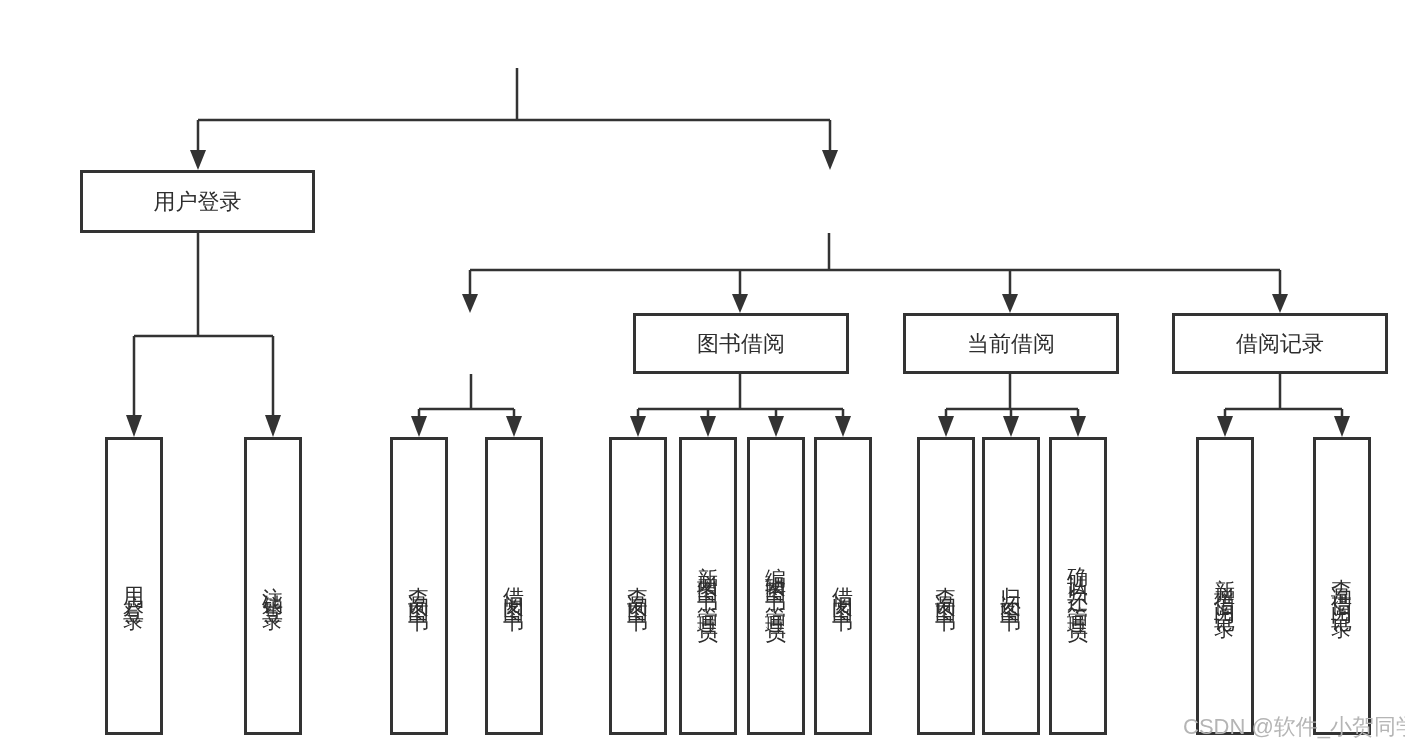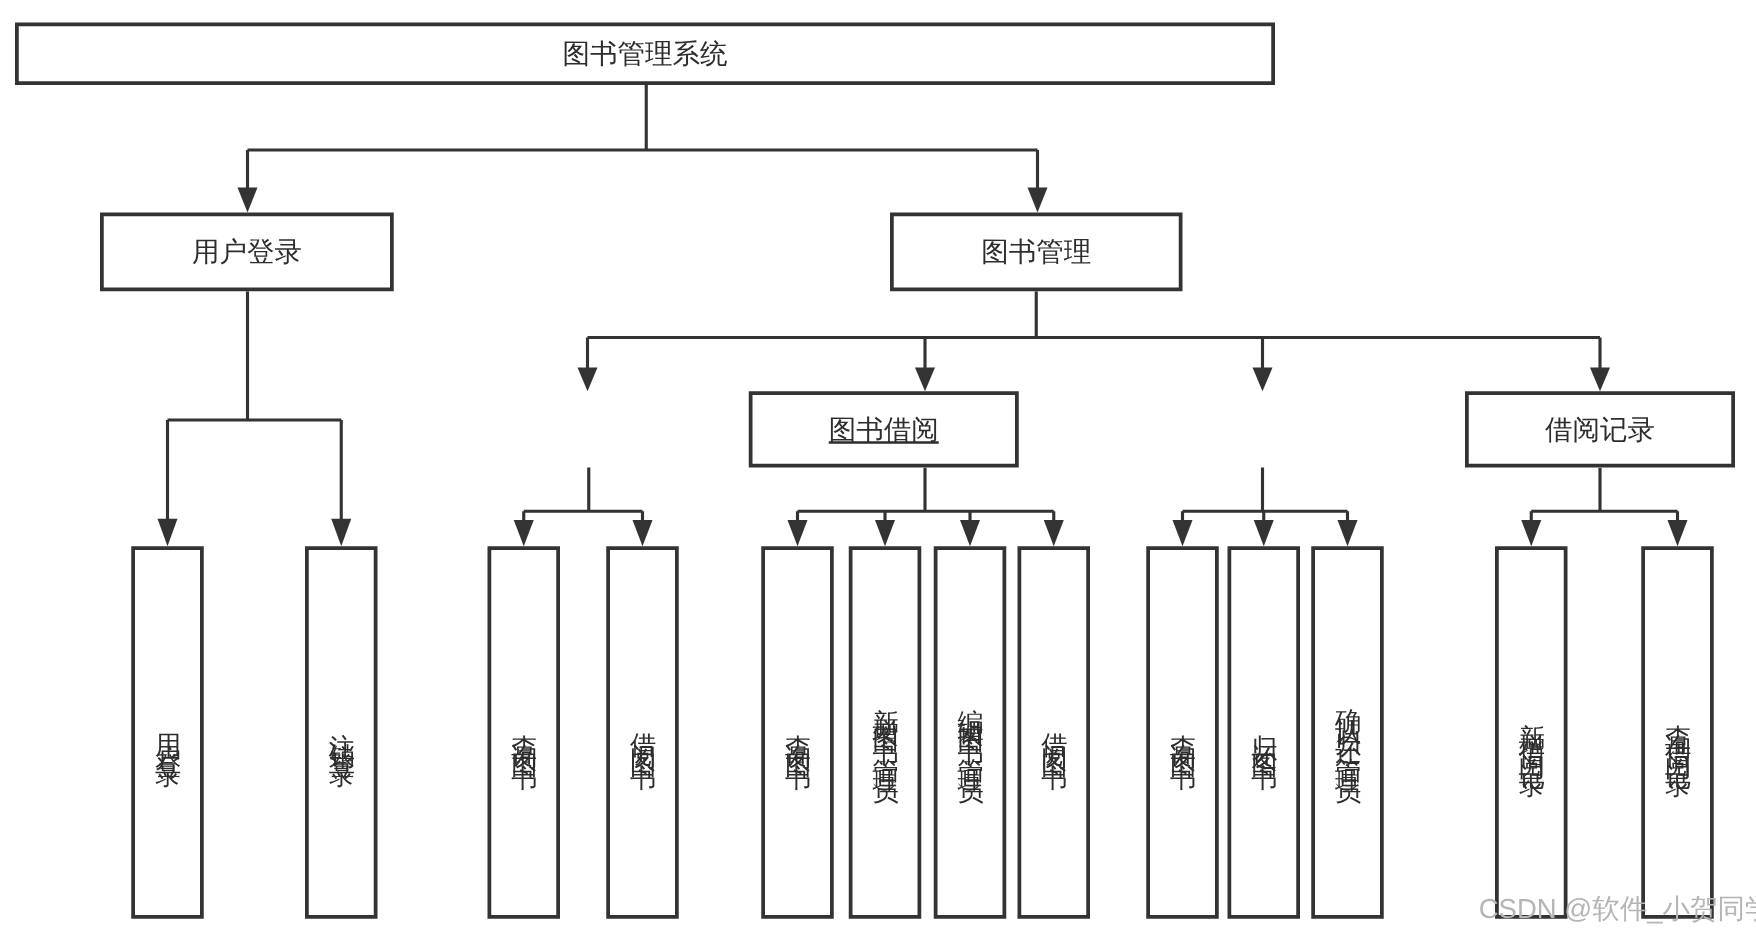--- a/index.html
+++ b/index.html
@@ -32,21 +32,21 @@
     color: #2d2d2d;
     font-size: 22px;
     z-index: 2;
     white-space: nowrap;
   }
   .root  { left: 12px;  top: 18px;  width: 1008px; height: 50px; }
   .lvl2a { left: 80px;  top: 170px; width: 235px;  height: 63px; }
   .lvl2b { left: 712px; top: 170px; width: 234px;  height: 63px; }
   .lvl3  { top: 313px; height: 61px; width: 216px; }
   .l3a { left: 363px; }
-  .l3b { left: 599px; text-decoration: underline; }
+  .l3b { left: 633px; }
   .l3c { left: 903px; }
   .l3d { left: 1172px; }
   .leaf {
     position: absolute;
     box-sizing: border-box;
     top: 437px;
     width: 58px;
     height: 298px;
     border: 3px solid #333333;
     background: #ffffff;
@@ -124,26 +124,25 @@
       <polygon points="768,416 784,416 776,437"></polygon>
       <polygon points="835,416 851,416 843,437"></polygon>
       <polygon points="938,416 954,416 946,437"></polygon>
       <polygon points="1003,416 1019,416 1011,437"></polygon>
       <polygon points="1070,416 1086,416 1078,437"></polygon>
       <polygon points="1217,416 1233,416 1225,437"></polygon>
       <polygon points="1334,416 1350,416 1342,437"></polygon>
     </g>
   </svg>
 
-  <div class="box root">图书管理系统</div>
 
   <div class="box lvl2a">用户登录</div>
-  <div class="box lvl2b">图书管理</div>
 
   <div class="box lvl3 l3b">图书借阅</div>
+  <div class="box lvl3 l3c">当前借阅</div>
   <div class="box lvl3 l3d">借阅记录</div>
 
   <div class="leaf leaf1">用户登录</div>
   <div class="leaf leaf2">注销登录</div>
 
   <div class="leaf leaf3">查询图书</div>
   <div class="leaf leaf4">借阅图书</div>
 
   <div class="leaf leaf5">查询图书</div>
   <div class="leaf leaf6">新增图书（管理员）</div>

